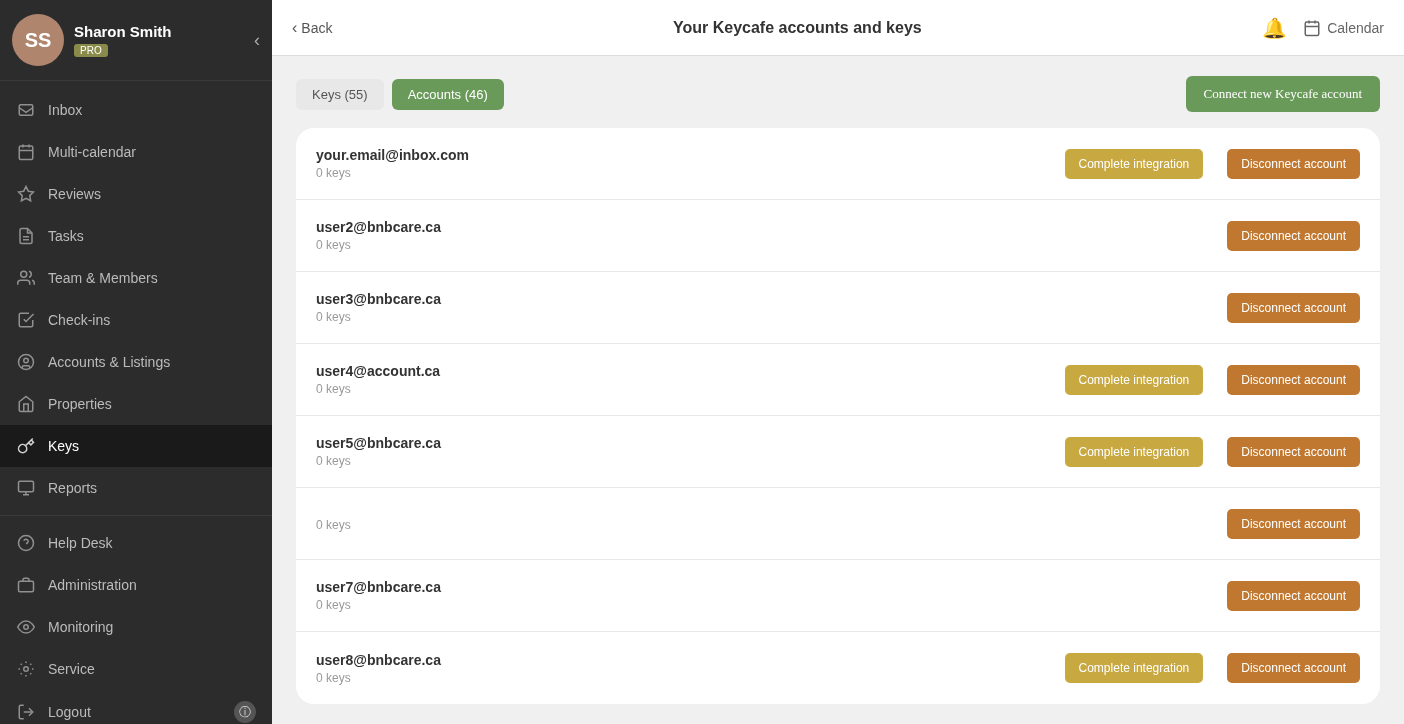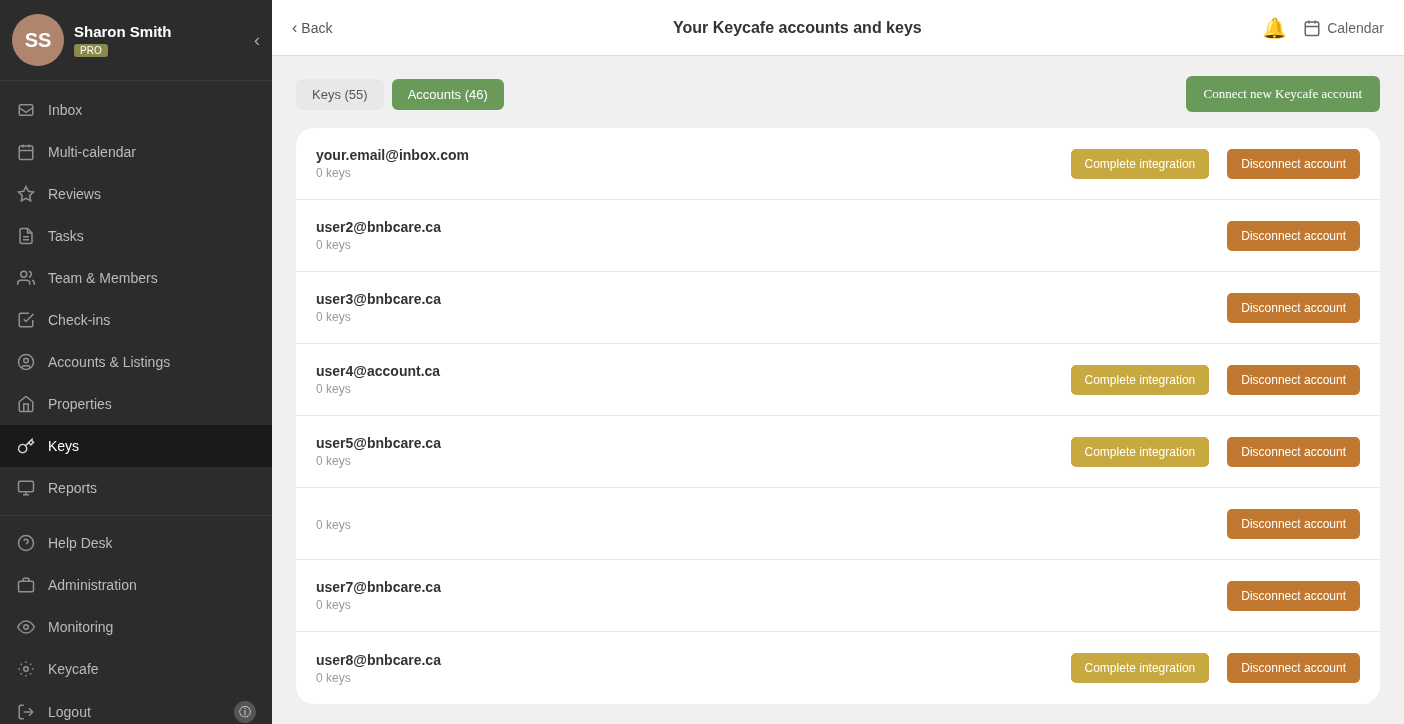--- a/index.html
+++ b/index.html
@@ -197,21 +197,21 @@
       font-weight: 600;
       color: #333;
     }
     .account-keys {
       font-size: 12px;
       color: #999;
       margin-top: 3px;
     }
     .account-actions {
       display: flex;
-      gap: 18px;
+      gap: 24px;
       align-items: flex-end;
     }
     .btn-complete {
       background: #c8a840;
       color: #fff;
       border: none;
       padding: 8px 14px;
       border-radius: 5px;
       font-size: 12px;
       cursor: pointer;
@@ -387,21 +387,21 @@
       <span>Monitoring</span>
     </div>
 
     <div class="nav-item">
       <span class="nav-icon">
         <svg width="18" height="18" viewBox="0 0 24 24" fill="none" stroke="#aaa" stroke-width="2">
           <circle cx="12" cy="12" r="3"></circle>
           <path d="M19.07 4.93l-1.41 1.41M4.93 4.93l1.41 1.41M12 2v2M12 20v2M2 12h2M20 12h2M4.93 19.07l1.41-1.41M19.07 19.07l-1.41-1.41"></path>
         </svg>
       </span>
-      <span>Keycafe</span>
+      <span>Service</span>
     </div>
 
     <div class="nav-item" style="position:relative;">
       <span class="nav-icon">
         <svg width="18" height="18" viewBox="0 0 24 24" fill="none" stroke="#aaa" stroke-width="2">
           <path d="M9 21H5a2 2 0 0 1-2-2V5a2 2 0 0 1 2-2h4"></path>
           <polyline points="16 17 21 12 16 7"></polyline>
           <line x1="21" y1="12" x2="9" y2="12"></line>
         </svg>
       </span>

